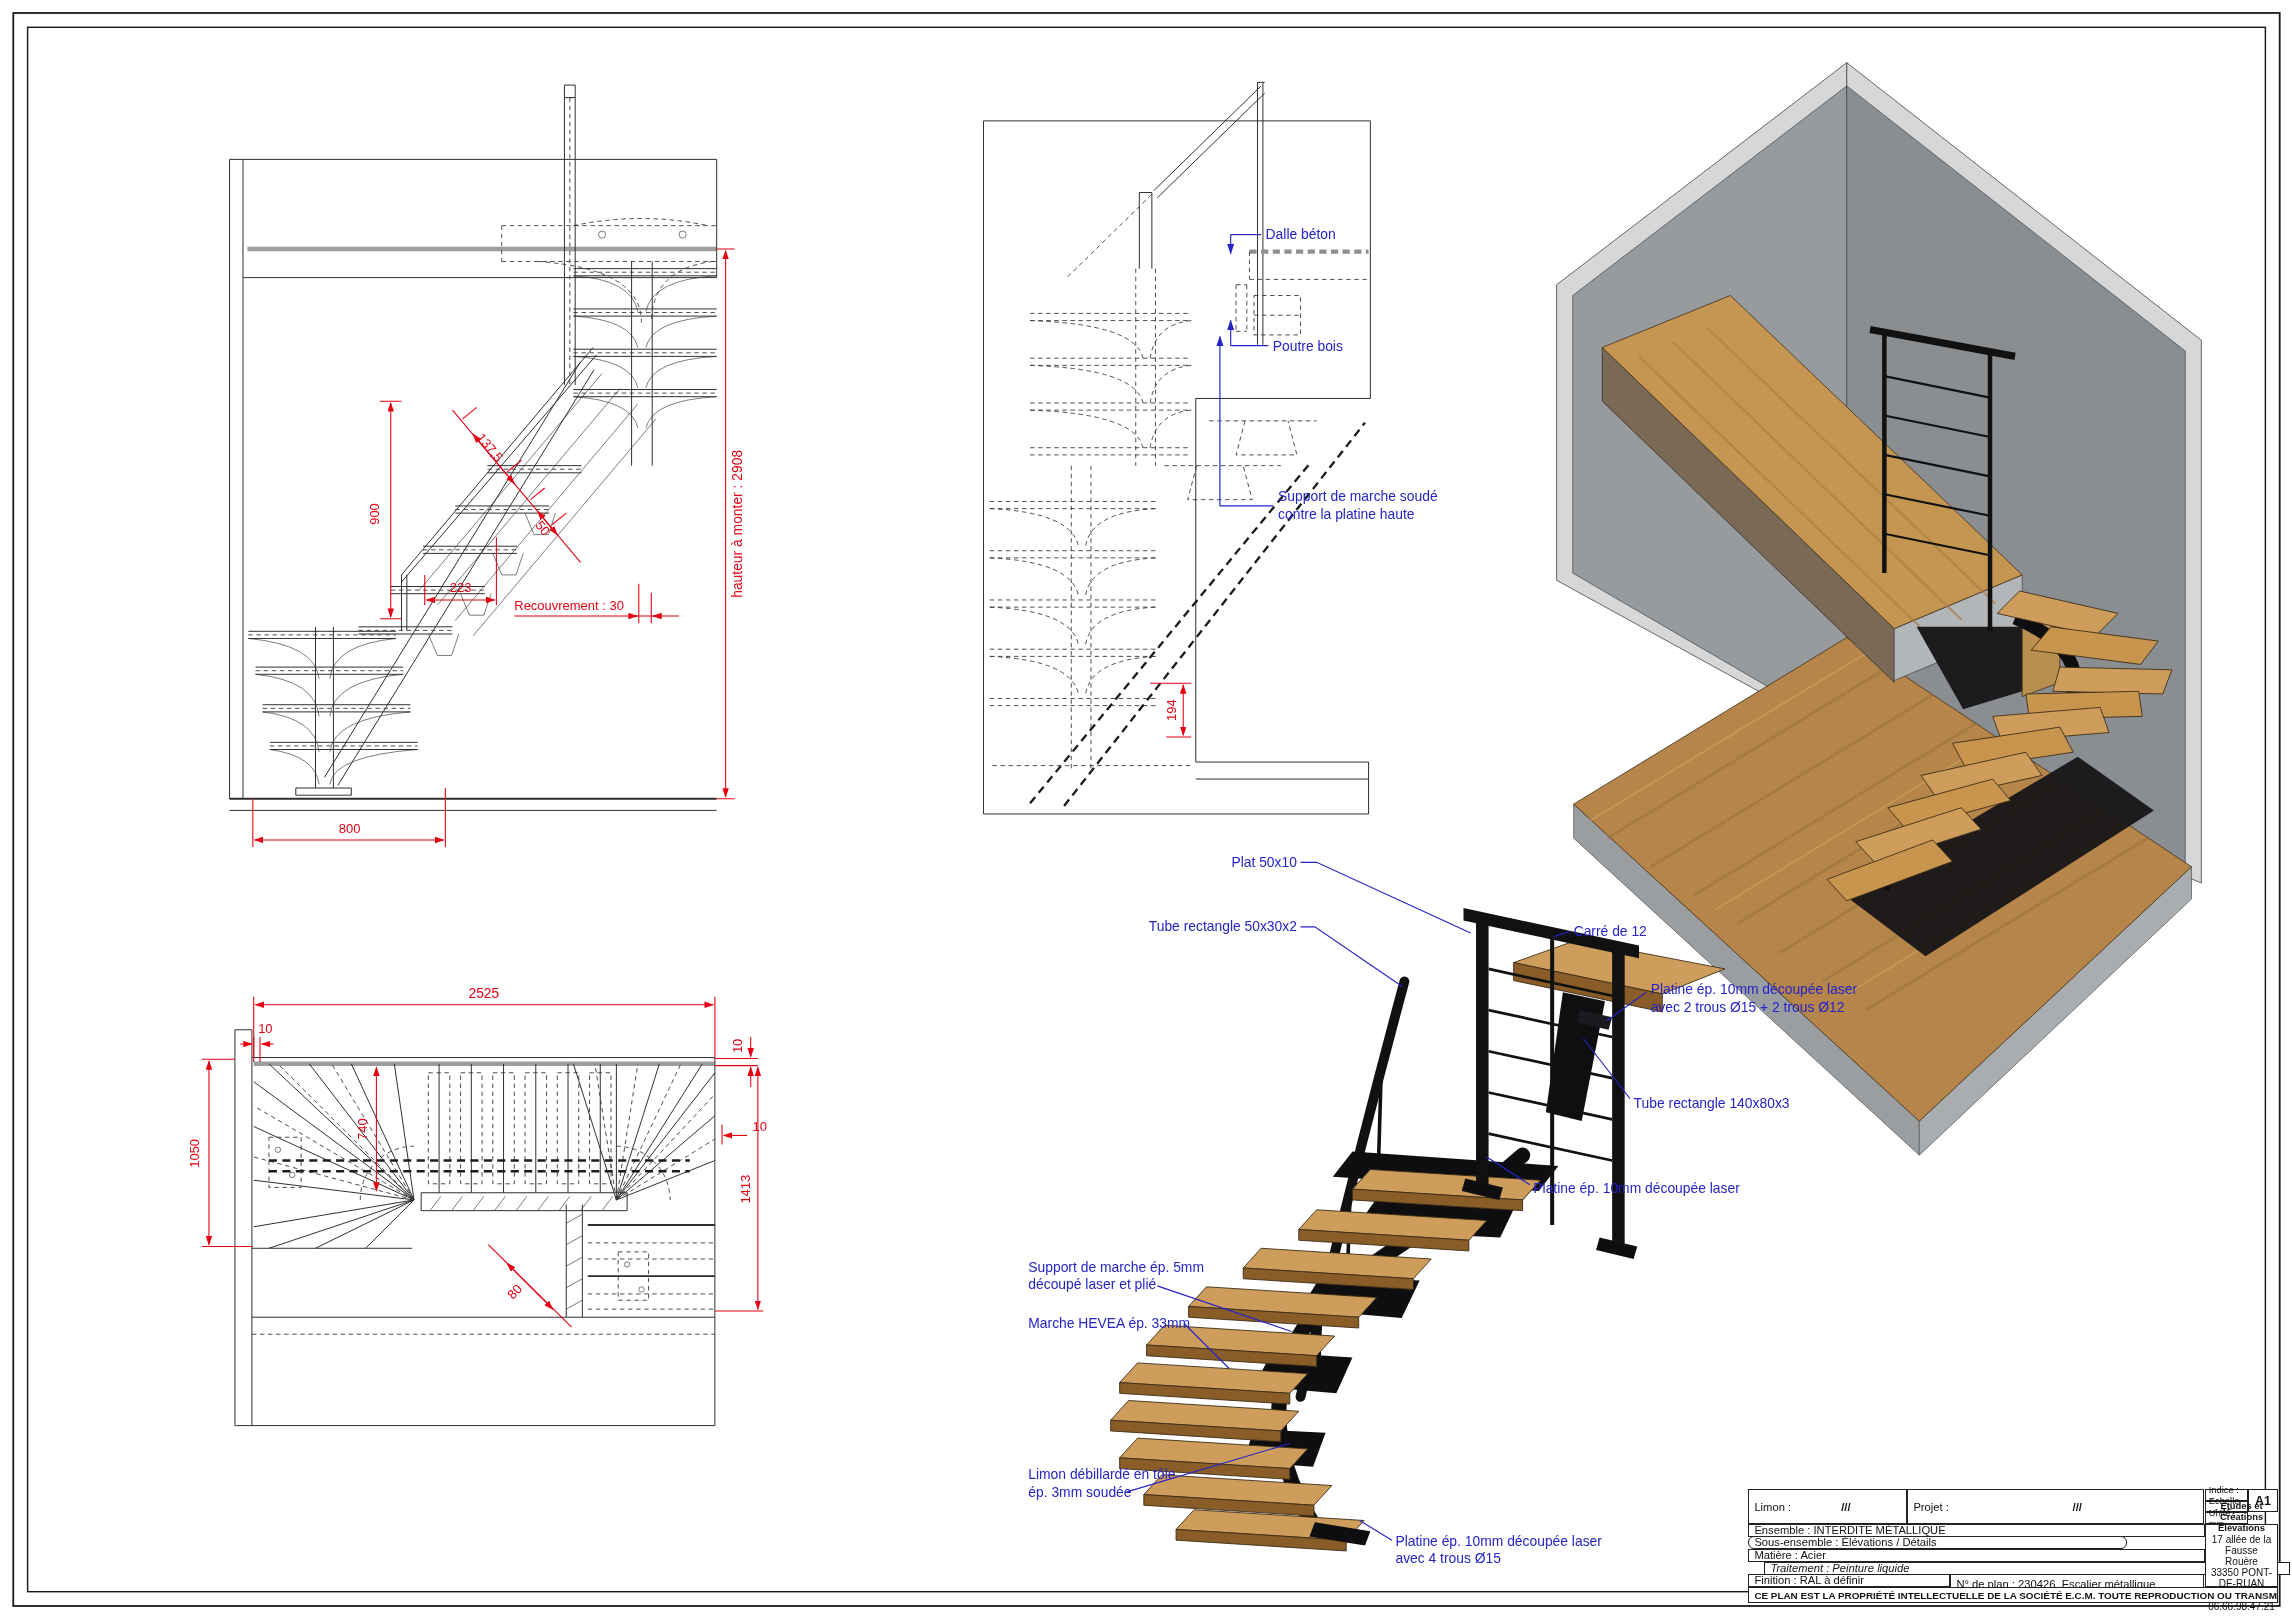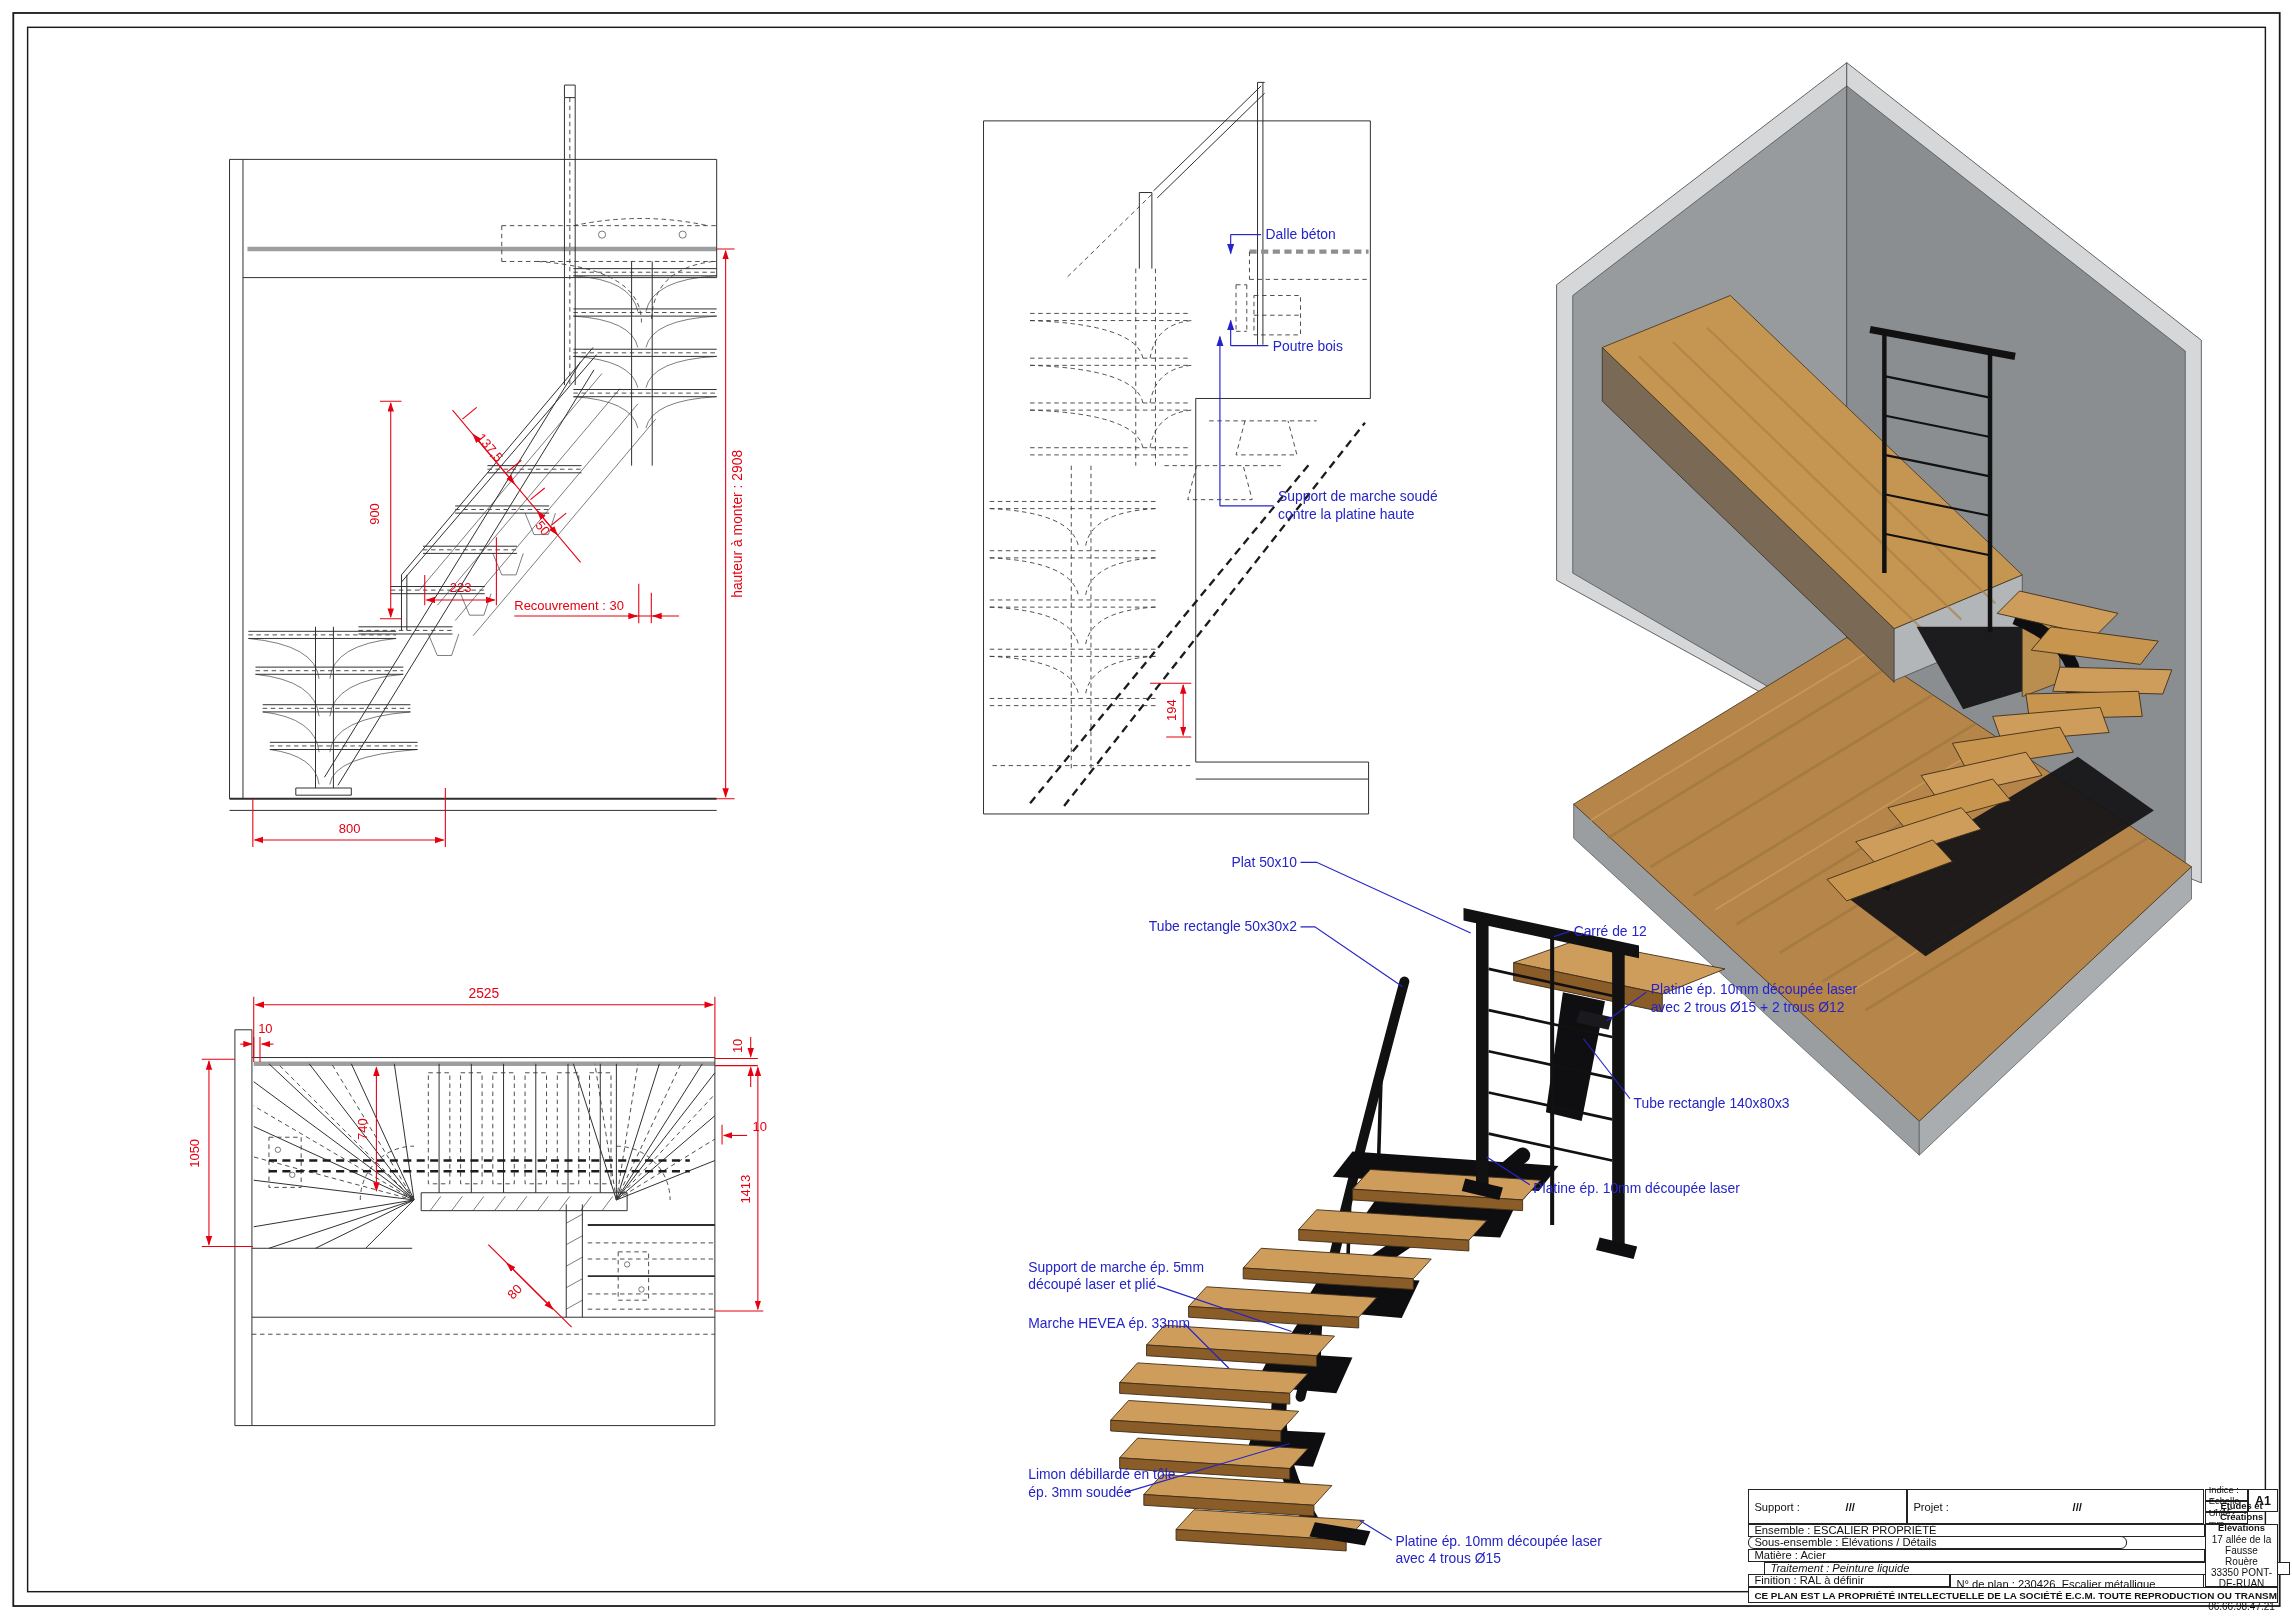--- a/index.html
+++ b/index.html
@@ -325,32 +325,32 @@
       <path class="bl" d="M1554,1720L1518,1698"></path>
       <text class="lbl" x="1558" y="1726">Platine ép. 10mm découpée laser</text>
       <text class="lbl" x="1558" y="1746">avec 4 trous Ø15</text>
     </g>
   </g>
 </svg>
 
 
 <div class="tb">
   <div class="cell" style="left:0;top:0;width:159px;height:35px;">
-    <span>Support :</span>
+    <span>Limon :</span>
     <span class="val">///</span>
   </div>
   <div class="cell" style="left:159px;top:0;width:297px;height:35px;gap:8px;">
     <span>Projet :</span>
     <span class="val">///</span>
   </div>
   <div class="cell" style="left:457px;top:0;width:43px;height:11.6px;font-size:9.4px;padding:0 2.7px;">Indice : A</div>
   <div class="cell" style="left:457px;top:11.6px;width:43px;height:11.6px;font-size:9.4px;padding:0 2.7px;">Echelle : 1:15</div>
   <div class="cell" style="left:457px;top:23px;width:43px;height:11.6px;font-size:9.4px;padding:0 2.7px;">Unité : mm</div>
   <div class="cell ctr" style="left:500px;top:0;width:30px;height:23px;font-weight:bold;font-size:12.5px;">A1</div>
-  <div class="cell" style="left:0;top:35px;width:457px;height:12.5px;">Ensemble : ESCALIER PROPRIÉTÉ</div>
+  <div class="cell" style="left:0;top:35px;width:457px;height:12.5px;">Ensemble : INTERDITE MÉTALLIQUE</div>
   <div class="cell" style="left:0;top:47px;width:379px;height:12.5px;border-radius:6px;">Sous-ensemble : Élévations / Détails</div>
   <div class="cell" style="left:0;top:60px;width:457px;height:12.5px;">Matière : Acier</div>
   <div class="cell" style="left:16px;top:73px;width:526px;height:12.5px;font-style:italic;">Traitement : Peinture liquide</div>
   <div class="cell" style="left:0;top:85px;width:202px;height:12.5px;">Finition : RAL à définir</div>
   <div class="cell" style="left:202px;top:85px;width:254px;height:20px;">N° de plan : 230426_Escalier métallique</div>
   <div class="cell logo" style="left:457px;top:35px;width:73px;height:63px;">
     <svg width="27" height="23" viewBox="0 0 30 26">
       <g stroke="#8a8a8a" stroke-width="1.6" fill="none">
         <polygon points="15,1 28,7.5 28,18.5 15,25 2,18.5 2,7.5"></polygon>
         <path d="M15,1V25 M2,7.5L28,18.5 M28,7.5L2,18.5 M2,7.5L15,13L28,7.5 M2,18.5L15,13L28,18.5"></path>

